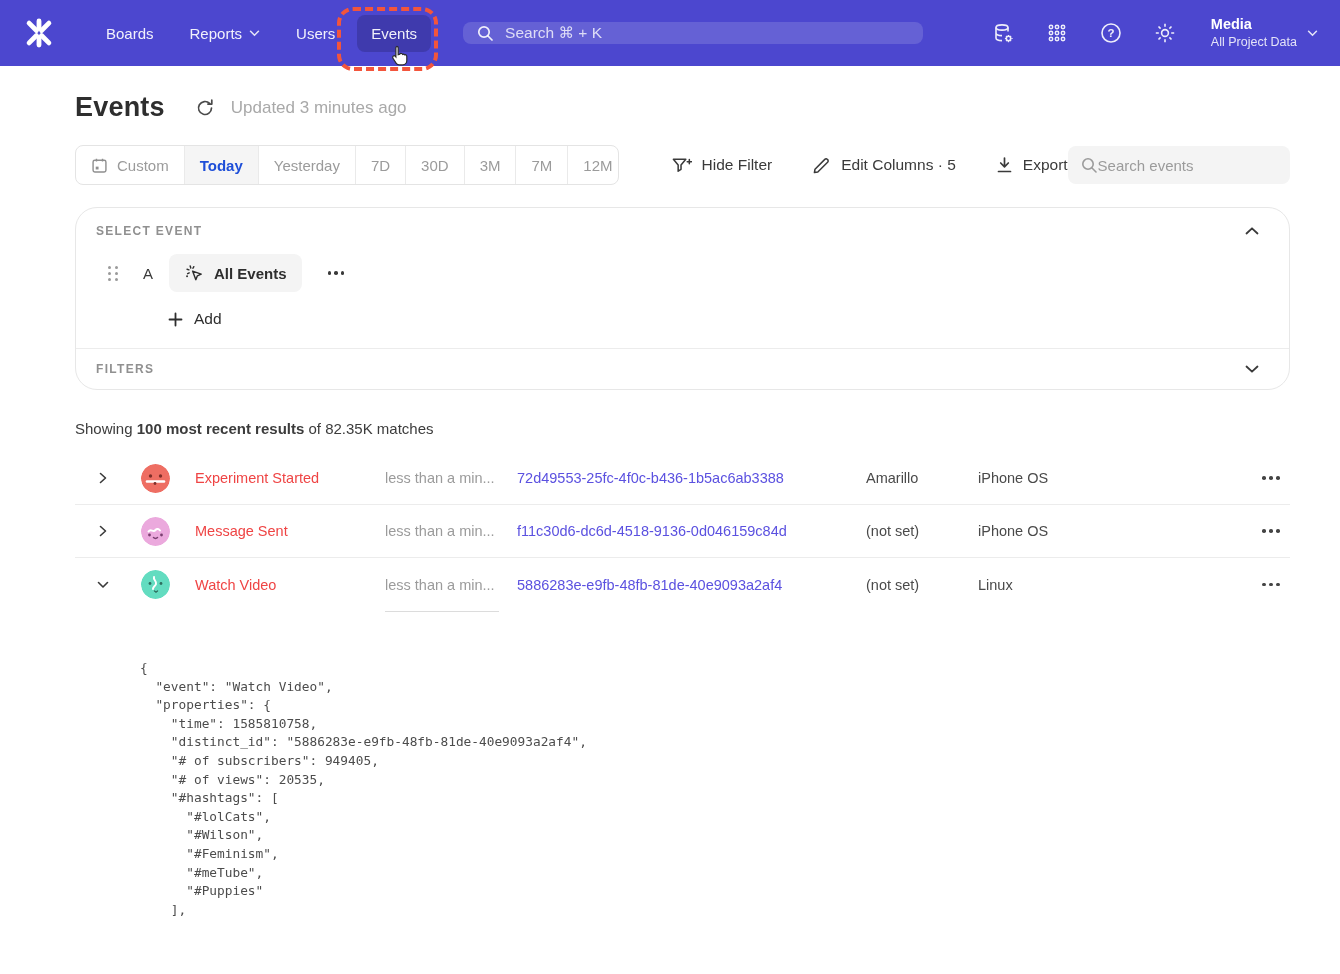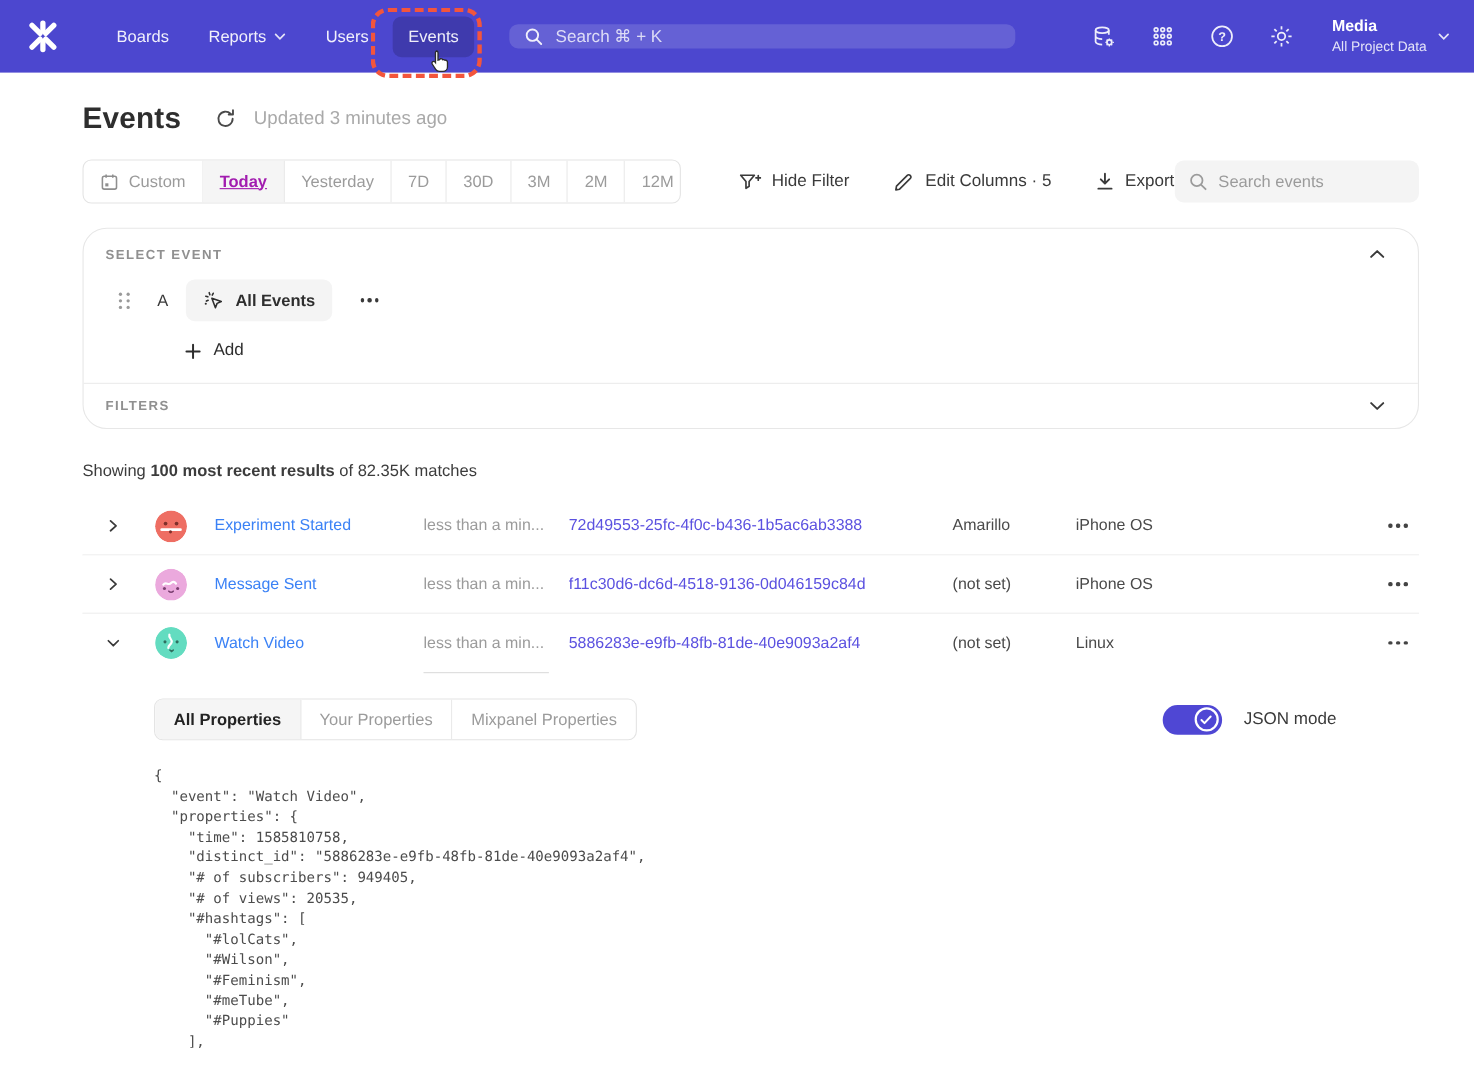--- a/index.html
+++ b/index.html
@@ -33,25 +33,25 @@
   .page-title { font-size:27px; font-weight:bold; color:#2e2e2e; letter-spacing:.2px; }
   .refresh-btn { width:20px; height:20px; margin-left:14px; cursor:pointer; }
   .updated { color:#a9a9a9; font-size:17px; }
 
   
   .toolbar { margin-top:22px; display:flex; align-items:center; }
   .seg { display:inline-flex; border:1px solid #e4e4e4; border-radius:8px; overflow:hidden; background:#fff; }
   .seg-opt { display:flex; align-items:center; gap:9px; height:38px; padding:0 15px; font-size:15px;
     color:#9b9b9b; border-right:1px solid #eaeaea; cursor:pointer; white-space:nowrap; }
   .seg-opt:last-child { border-right:none; }
-  .seg-opt.selected { background:#f5f5f5; color:#a21caf; font-weight:bold;text-decoration:underline; }
+  .seg-opt.selected { background:#f5f5f5; color:#1d4ed8; font-weight:bold; }
   .tb-actions { display:flex; align-items:center; gap:40px; margin-left:52px; }
   .tb-btn { display:flex; align-items:center; gap:10px; font-size:15.5px; color:#3a3a3a; cursor:pointer; white-space:nowrap; }
   .search-events { margin-left:auto; width:226px; height:38px; background:#f4f4f4; border-radius:8px;
-    display:flex; align-items:center; gap:10px; padding:0 13px; color:#9b9b9b; font-size:15px; }
+    display:flex; align-items:center; padding:0 13px; color:#9b9b9b; font-size:15px; }
 
   
   .qcard { margin-top:22px; border:1px solid #e7e7e7; border-radius:22px; }
   .qsec { padding:16px 20px 20px 20px; }
   .qsec-head { display:flex; align-items:center; justify-content:space-between; }
   .qlabel { font-size:12px; font-weight:bold; letter-spacing:1.3px; color:#909090; }
   .chev-btn { width:14px; height:14px; cursor:pointer; margin-right:10px; }
   .event-row { display:flex; align-items:center; margin-top:16px; gap:16px; }
   .drag-handle { display:grid; grid-template-columns:repeat(2,4px); grid-gap:3px; margin-left:12px; cursor:grab; }
   .drag-handle i { width:3px; height:3px; border-radius:50%; background:#9a9a9a; }
@@ -71,21 +71,21 @@
 
   
   .etable { margin-top:15px; }
   .trow { display:grid; grid-template-columns:56px 64px 190px 132px 349px 112px 190px 1fr;
     align-items:center; }
   .thead { background:#f5f5f5; border-radius:8px 8px 0 0; height:48px; font-size:14.5px; color:#454545; }
   .tbody-row { height:53px; border-bottom:1px solid #ececec; background:#fff; font-size:14.5px; cursor:pointer; }
   .cell-center { justify-self:center; }
   .row-chev { width:12px; height:12px; justify-self:center; cursor:pointer; }
   .avatar { width:29px; height:29px; border-radius:50%; justify-self:start; margin-left:10px; }
-  .ename { color:#3b82f6; }
+  .ename { color:#ef4444; }
   .etime { color:#9b9b9b; position:relative; }
   .eid { color:#5b51e0; cursor:pointer; overflow:hidden; text-overflow:ellipsis; white-space:nowrap; }
   .ecity,.eos { color:#4a4a4a; }
   .kebab { display:flex; gap:3.5px; margin-left:94px; cursor:pointer; }
   .kebab i { width:3.5px; height:3.5px; border-radius:50%; background:#444; }
   .time-underline::after { content:""; position:absolute; left:0; right:18px; bottom:-19px; border-bottom:1px solid #dcdcdc; }
 
   
   .detail { padding:24px 0 0 65px; }
   .detail-top { display:flex; align-items:center; }
@@ -219,21 +219,21 @@
       <div class="seg-opt">
           <span>7D</span>
         </div>
       <div class="seg-opt">
           <span>30D</span>
         </div>
       <div class="seg-opt">
           <span>3M</span>
         </div>
       <div class="seg-opt">
-          <span>2M</span>
+          <span>7M</span>
         </div>
       <div class="seg-opt">
           <span>12M</span>
         </div>
     </div>
 
     <div class="tb-actions">
       <div class="tb-btn">
         <svg width="21" height="19" viewBox="0 0 22 19">
           <path d="M2.5 3h13l-5 6v4.5l-3 2V9z" fill="none" stroke="#3a3a3a" stroke-width="1.6" stroke-linejoin="round"></path>
@@ -385,43 +385,20 @@
       <span class="ecity">(not set)</span>
       <span class="eos">Linux</span>
       <span class="kebab">
           <i></i>
           <i></i>
           <i></i>
         </span>
     </div>
 
     <div class="detail">
-      <div class="detail-top">
-        <div class="tabs">
-          <div class="tab active">
-              <span>All Properties</span>
-            </div>
-          <div class="tab">
-              <span>Your Properties</span>
-            </div>
-          <div class="tab">
-              <span>Mixpanel Properties</span>
-            </div>
-        </div>
-        <div class="json-toggle-wrap">
-          <div class="toggle">
-            <div class="toggle-knob">
-              <svg width="11" height="9" viewBox="0 0 11 9">
-                <path d="M1.2 4.6l2.8 2.8 5.6-6" fill="none" stroke="#fff" stroke-width="1.8" stroke-linecap="round" stroke-linejoin="round"></path>
-              </svg>
-            </div>
-          </div>
-          <span class="json-label">JSON mode</span>
-        </div>
-      </div>
       <pre class="json-block">{
   "event": "Watch Video",
   "properties": {
     "time": 1585810758,
     "distinct_id": "5886283e-e9fb-48fb-81de-40e9093a2af4",
     "# of subscribers": 949405,
     "# of views": 20535,
     "#hashtags": [
       "#lolCats",
       "#Wilson",

